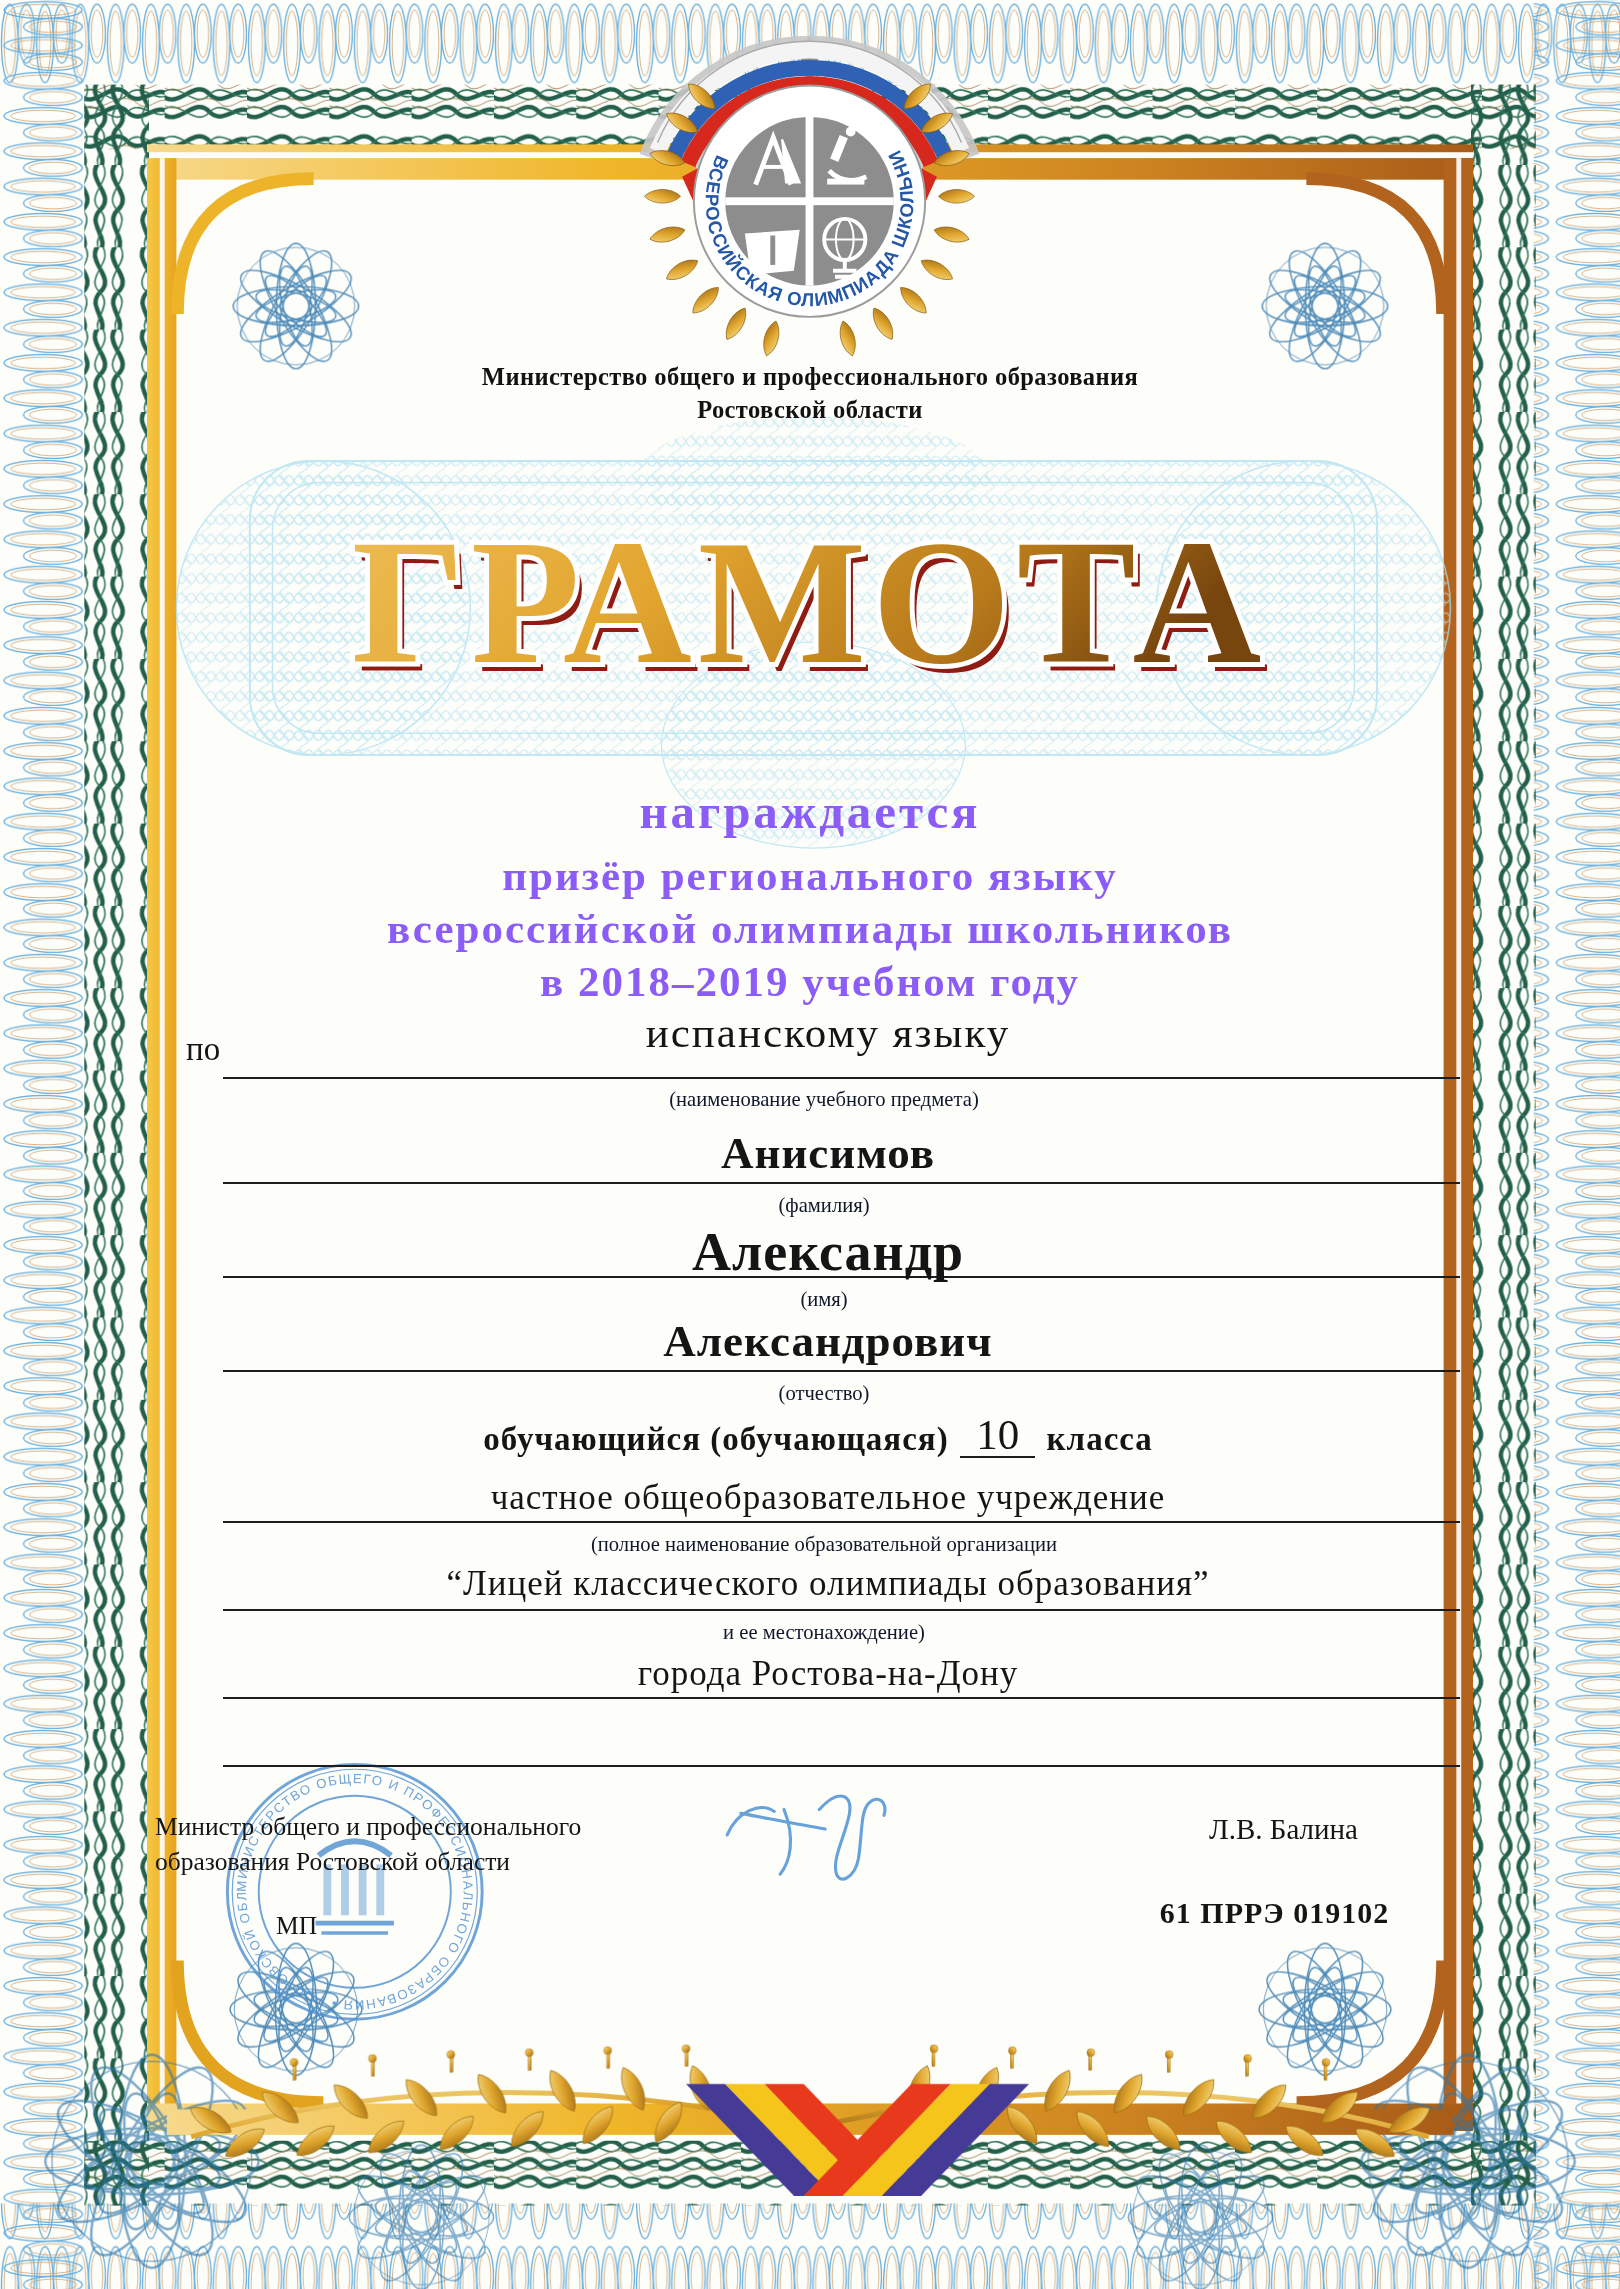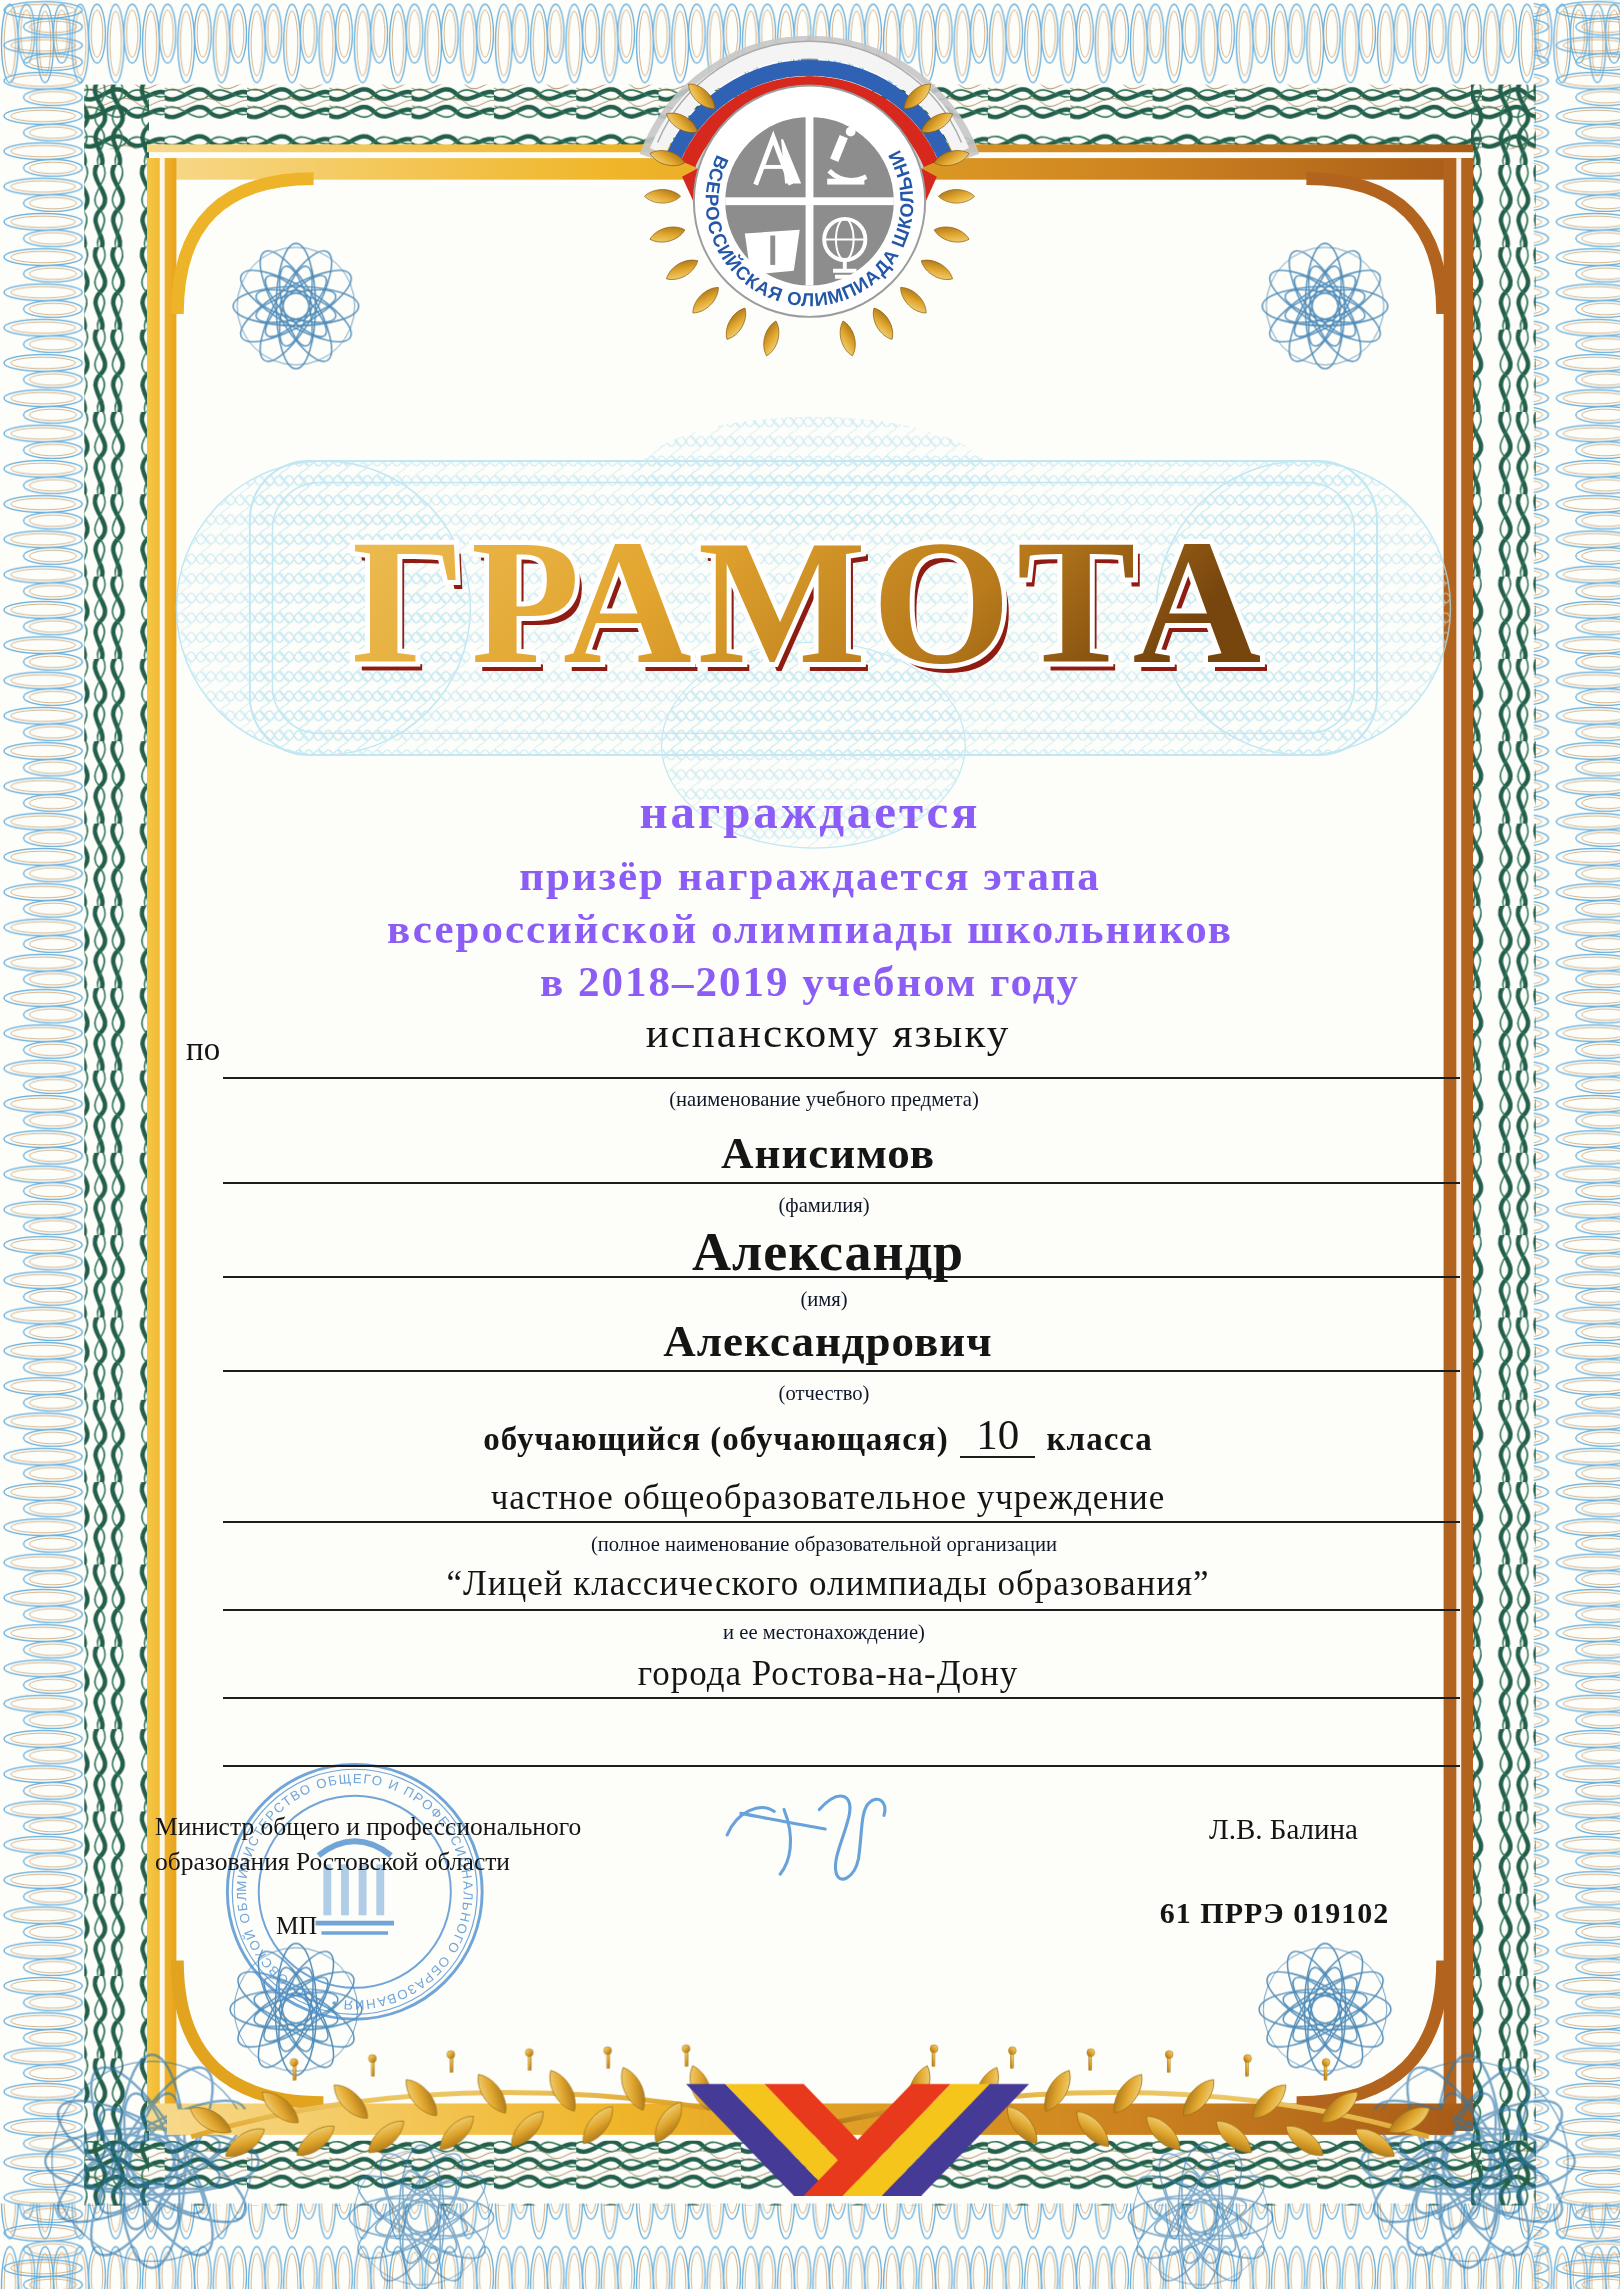--- a/index.html
+++ b/index.html
@@ -312,25 +312,29 @@
   </g>
 
   <g stroke="#5b9bd8" stroke-width="3.2" fill="none" stroke-linecap="round" opacity="0.92">
     <path d="M742,1872 C752,1848 776,1838 790,1848"></path>
     <path d="M756,1850 C788,1856 818,1862 842,1866"></path>
     <path d="M800,1846 C812,1876 806,1900 796,1912"></path>
     <path d="M836,1846 C856,1824 872,1830 866,1854 C860,1878 850,1896 853,1910 C856,1924 872,1916 876,1896 C880,1868 878,1850 886,1840 C896,1830 906,1838 902,1852"></path>
   </g>
 </svg>
 
+<div class="txt center ministry">
+  <div>Министерство общего и профессионального образования</div>
+  <div>Ростовской области</div>
+</div>
 
 <div class="txt center awarded red">награждается</div>
 
 <div class="txt center reason red">
-  <div>призёр награждается этапа</div>
+  <div>призёр регионального языку</div>
   <div>всероссийской олимпиады школьников</div>
   <div>в 2018–2019 учебном году</div>
 </div>
 
 <div class="txt po">по</div>
 <div class="frow v-subject">испанскому языку</div>
 <div class="cap" style="top:1088px">(наименование учебного предмета)</div>
 
 <div class="frow v-surname">Анисимов</div>
 <div class="cap" style="top:1194px">(фамилия)</div>

